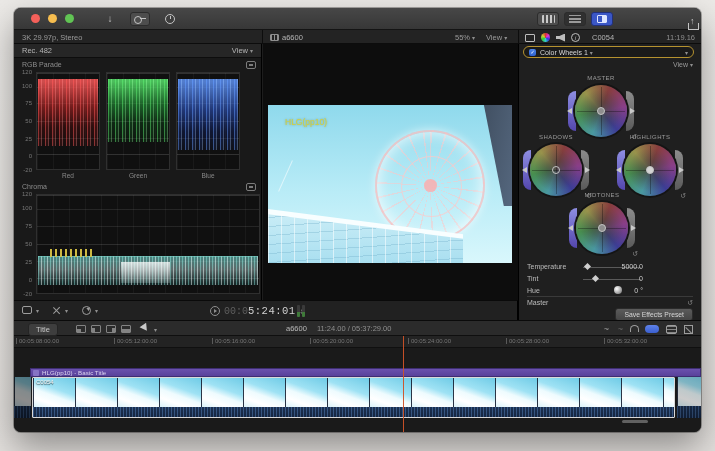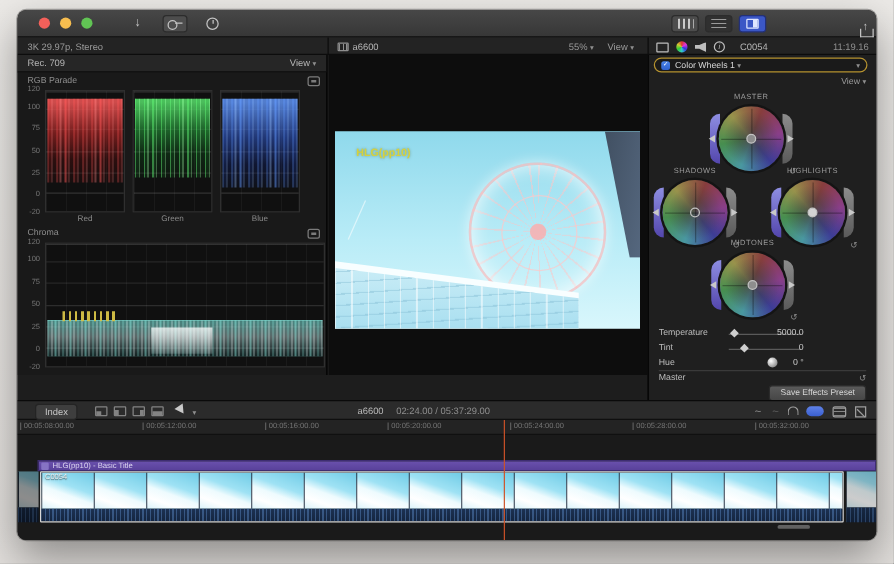--- a/index.html
+++ b/index.html
@@ -68,21 +68,21 @@
     linear-gradient(180deg,rgba(105,160,255,.85) 4%,rgba(55,100,220,.5) 44%,rgba(20,45,140,.22) 74%,rgba(0,0,0,0) 98%)}
   .wf-c{top:62%;height:30%;border-top:1px solid rgba(130,225,215,.75);background:
     repeating-linear-gradient(90deg,rgba(140,235,225,.45) 0 1px,rgba(40,95,95,.14) 1px 3px,rgba(235,252,252,.5) 3px 4px,rgba(18,50,50,.1) 4px 6px),
     linear-gradient(180deg,rgba(120,225,215,.6),rgba(225,250,250,.4) 45%,rgba(55,120,120,.2) 95%)}
   .wf-white{position:absolute;left:38%;width:22%;top:68%;height:22%;background:linear-gradient(180deg,rgba(255,255,255,.75),rgba(200,230,230,.2));filter:blur(.5px)}
   .wf-yel{position:absolute;left:6%;width:20%;top:55%;height:8%;background:repeating-linear-gradient(90deg,rgba(215,195,70,.95) 0 2px,transparent 2px 5px)}
   .ch-label{position:absolute;top:128px;font-size:6.5px;color:#8a8a8a;text-align:center;width:64px}
   
   .viewer{position:absolute;left:249px;top:36px;width:255px;height:256px;background:#0d0d0d}
   .vframe{position:absolute;left:5px;top:61px;width:244px;height:158px;overflow:hidden;background:linear-gradient(180deg,#8fd9ec 0%,#b9ecf7 55%,#d9f7fc 100%)}
-  .hlg{position:absolute;left:17px;top:12px;font-size:8.5px;font-weight:bold;color:#d6d23e;text-shadow:0 0 2px rgba(90,90,0,.5)}
+  .hlg{position:absolute;left:17px;top:12px;font-size:8.5px;font-weight:normal;color:#d6d23e;text-shadow:0 0 2px rgba(90,90,0,.5)}
   .ferris{position:absolute;left:44%;top:16%;width:45%;height:70%;border-radius:50%;border:2px solid rgba(255,190,190,.7);
     background:repeating-conic-gradient(rgba(255,195,195,.5) 0 2deg,transparent 2deg 16deg);
     box-shadow:inset 0 0 16px rgba(255,255,255,.85),0 0 10px rgba(255,255,255,.6);filter:blur(.4px)}
   .ferris:before{content:"";position:absolute;left:22%;top:22%;width:56%;height:56%;border-radius:50%;border:1.5px solid rgba(255,200,200,.7)}
   .ferris:after{content:"";position:absolute;left:44%;top:44%;width:12%;height:12%;border-radius:50%;background:rgba(255,170,170,.8)}
   .roofline{position:absolute;left:0;bottom:0;width:80%;height:38%;background:#f8feff;clip-path:polygon(0 10%,100% 52%,100% 100%,0 100%)}
   .building{position:absolute;left:0;bottom:0;width:80%;height:35%;clip-path:polygon(0 12%,100% 56%,100% 100%,0 100%);
     background:
       repeating-linear-gradient(90deg,rgba(255,255,255,.55) 0 1px,transparent 1px 13px),
       repeating-linear-gradient(176deg,rgba(120,180,205,.4) 0 1px,transparent 1px 9px),
@@ -229,21 +229,21 @@
       <span class="insp-ic ic-color"></span>
       <span class="insp-ic ic-spk"></span>
       <span class="insp-ic ic-info">i</span>
     </span>
     <span class="abs" style="left:578px;top:3px;color:#b5b5b5">C0054</span>
     <span class="abs" style="right:6px;top:3px;color:#8f8f8f">11:19.16</span>
   </div>
 
   <div class="scopes">
     <div class="sc-head">
-      <span>Rec. 709</span>
+      <span>Rec. 482</span>
       <span><span>View</span><span class="caret">▾</span></span>
     </div>
     <span class="sc-label" style="left:8px;top:17px">RGB Parade</span>
     <span class="popover-ic" style="top:17px"></span>
 
     <div class="scale abs" style="left:0;top:28px;width:20px;height:98px">
       <span style="top:0%">120</span>
           <span style="top:14.3%">100</span>
       <span style="top:32.1%">75</span>
           <span style="top:50%">50</span>
@@ -286,20 +286,44 @@
     <div class="vframe">
       <div class="ferris"></div>
       <div class="roofline"></div>
       <div class="building"></div>
       <div class="beam"></div>
       <div class="pole"></div>
       <div class="hlg">HLG(pp10)</div>
     </div>
   </div>
 
+  <div class="transport">
+    <div class="tr-ic" style="left:8px">
+          <span class="ic-box"></span>
+          <span class="caret">▾</span>
+        </div>
+    <div class="tr-ic" style="left:38px">
+          <span class="ic-cross"></span>
+          <span class="caret">▾</span>
+        </div>
+    <div class="tr-ic" style="left:68px">
+          <span class="ic-retime"></span>
+          <span class="caret">▾</span>
+        </div>
+    <div class="tcwrap">
+      <span class="playic"></span>
+      <span class="tc-dim">00:0</span>
+      <span class="tc-main">5:24:01</span>
+      <span class="tc-fr">48</span>
+    </div>
+    <div class="meter">
+          <i></i>
+          <i></i>
+        </div>
+  </div>
 
   <div class="inspector">
     <div class="pulldown">
       <span class="chk">✓</span>
       <span>Color Wheels 1</span>
       <span class="caret">▾</span>
       <span class="caret" style="margin-left:auto">▾</span>
     </div>
     <span class="insp-view"><span>View</span><span class="caret">▾</span></span>
 
@@ -369,34 +393,34 @@
       <span class="pval">0 °</span>
     </div>
     <div class="mrow">
       <span>Master</span>
       <span class="reset2">↺</span>
     </div>
     <div class="savebtn">Save Effects Preset</div>
   </div>
 
   <div class="tl-toolbar">
-    <span class="idx">Index</span>
+    <span class="idx">Title</span>
     <div class="editg">
       <span class="eic e1"></span>
       <span class="eic e2"></span>
       <span class="eic e3"></span>
       <span class="eic e4"></span>
     </div>
     <div class="toolsel">
       <span class="arrowic"></span>
       <span class="caret">▾</span>
     </div>
     <div class="tl-center">
       <span>a6600</span>
-      <span class="tl-time">02:24.00 / 05:37:29.00</span>
+      <span class="tl-time">11:24.00 / 05:37:29.00</span>
     </div>
     <div class="tlr" style="right:92px">
           <span class="ic-skim">~</span>
         </div>
     <div class="tlr" style="right:78px;opacity:.5">
           <span class="ic-skim">~</span>
         </div>
     <div class="tlr" style="right:62px">
           <span class="ic-solo"></span>
         </div>

